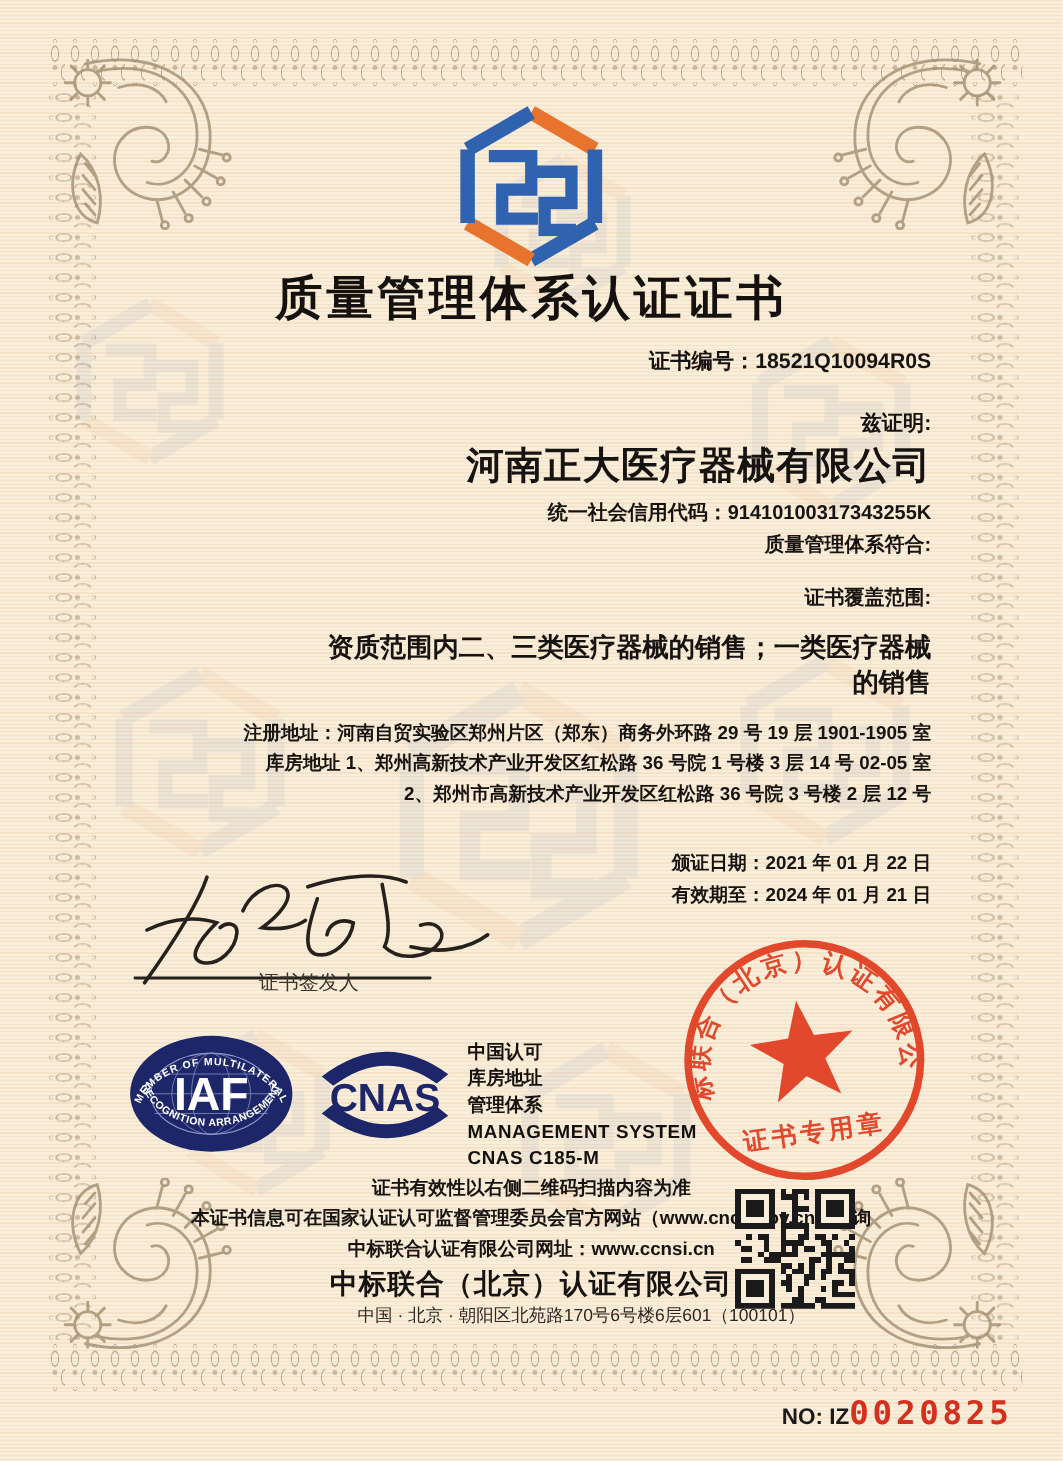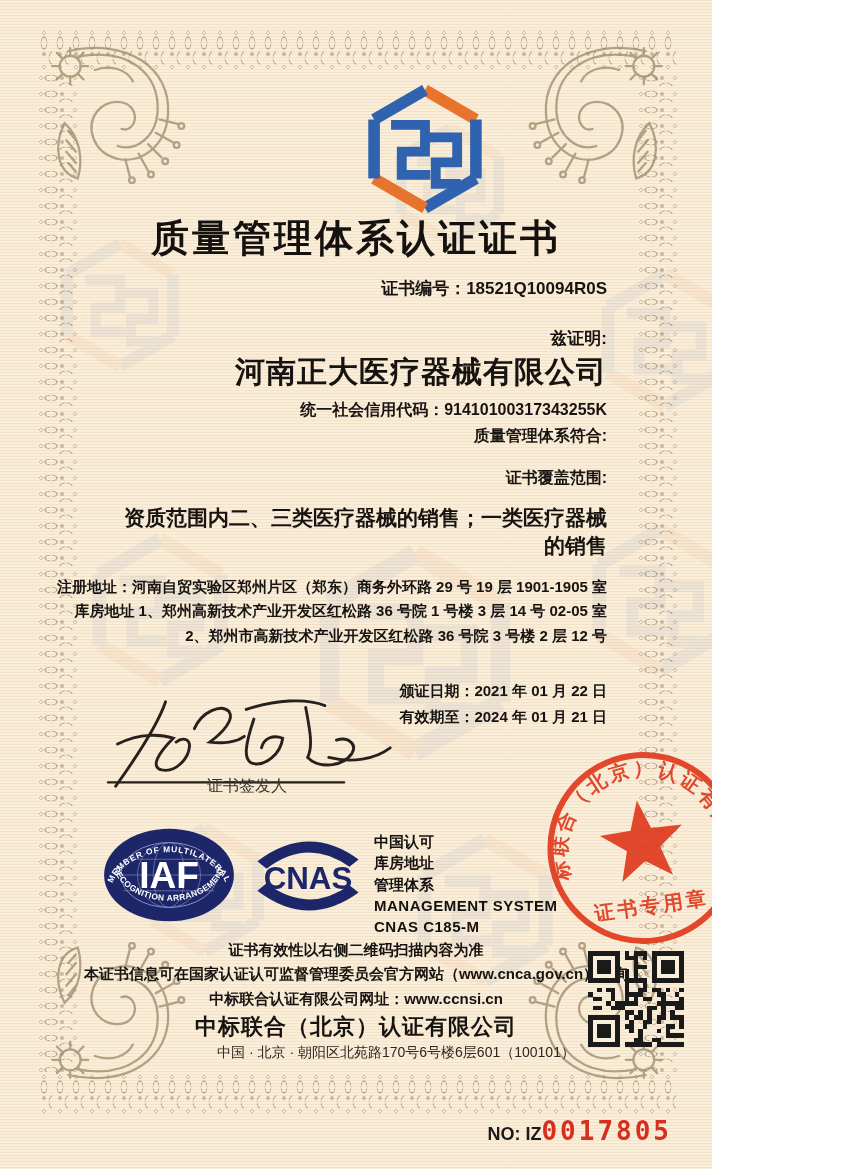--- a/index.html
+++ b/index.html
@@ -1,17 +1,17 @@
 <!DOCTYPE html>
 <html><head>
 <meta charset="utf-8">
 <style>
   html,body{margin:0;padding:0;}
   .page{
-    position:relative;width:712px;height:1169px;overflow:hidden;
+    position:relative;width:850px;height:1169px;overflow:hidden;
     background:#f9eeda;color:#171310;
     font-family:"Liberation Sans",sans-serif;
   }
   .page::before{
     content:"";position:absolute;inset:0;pointer-events:none;
     background:repeating-linear-gradient(180deg, rgba(224,168,120,.18) 0 1px, transparent 1px 3px);
   }
   
   .lace{position:absolute;opacity:.8;pointer-events:none;}
   .lace.h{
@@ -389,16 +389,16 @@
         <rect fill="#f9eeda" x="1" y="15" width="5" height="5"></rect>
         <rect x="2" y="16" width="3" height="3"></rect>
       </svg>
   </div>
 
   <div class="abs ctr fcompany">中标联合（北京）认证有限公司</div>
   <div class="abs ctr faddr">中国 · 北京 · 朝阳区北苑路170号6号楼6层601（100101）</div>
 
   <div class="abs serial">
     <span class="lbl">NO: IZ</span>
-    <span class="num" style="color:#d5301d">0017805</span>
+    <span class="num" style="color:#d5301d">0020825</span>
   </div>
 
 </div>
 
 </body></html>

